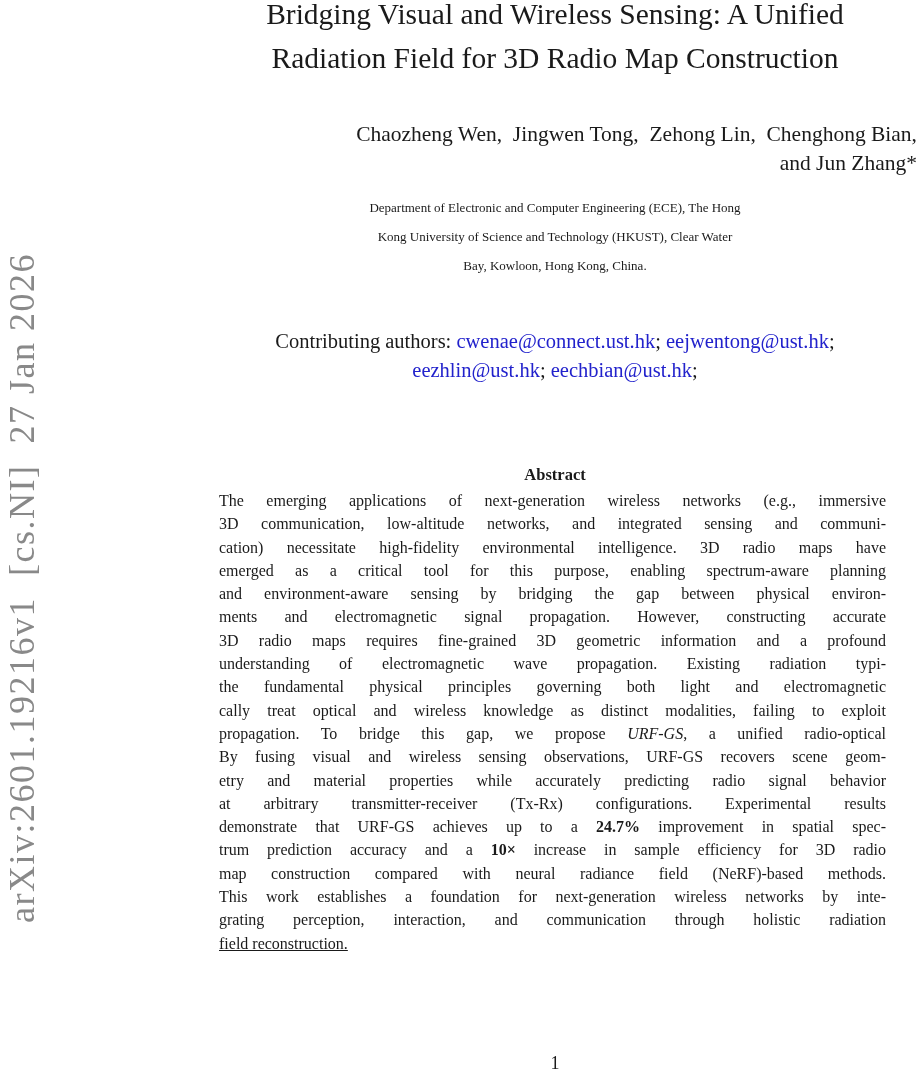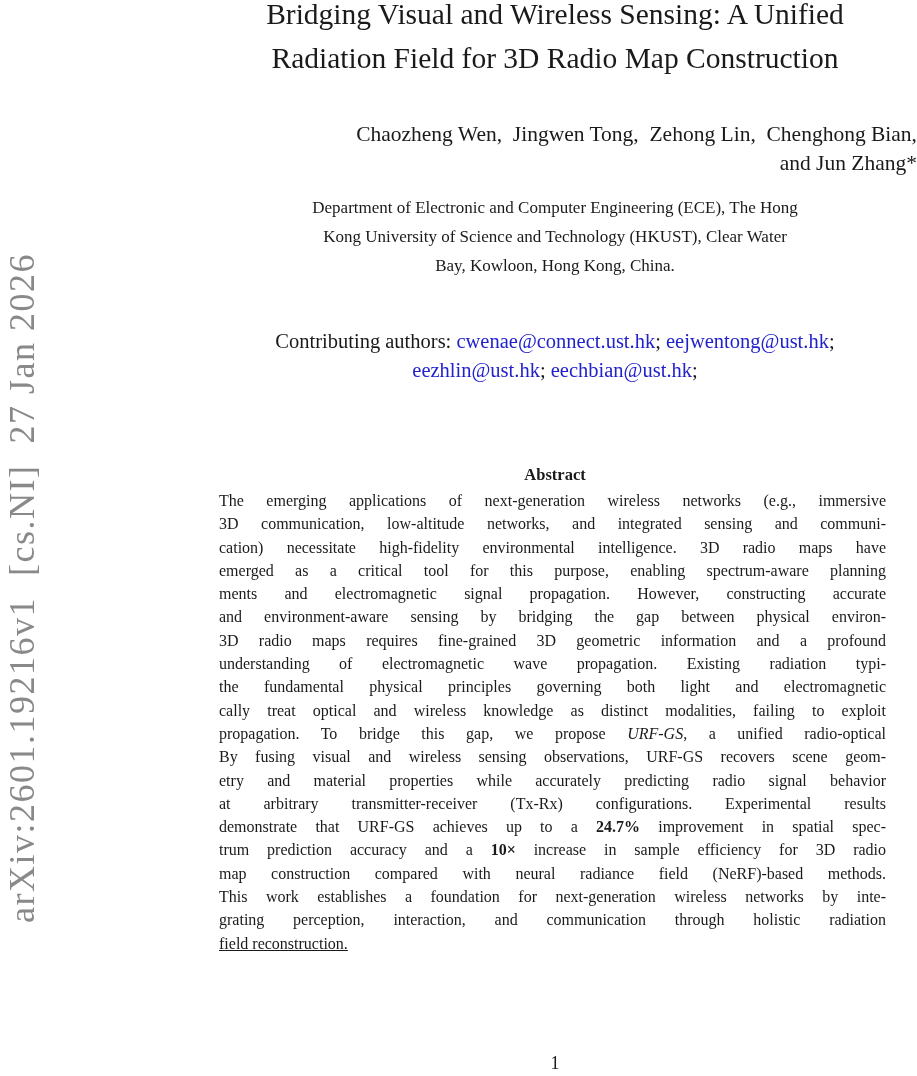--- a/index.html
+++ b/index.html
@@ -15,21 +15,21 @@
     white-space:pre;
   }
   .column { position:absolute; left:193px; top:0; width:724px; height:100%; }
   .column > div, .column > h1 { position:absolute; left:0; right:0; margin:0; }
   .line { white-space:pre; }
   .title {
     top:-8px; text-align:center; font-weight:normal;
     font-size:29.5px; line-height:44px;
   }
   .authors  { top:120px; text-align:right; font-size:21.5px; line-height:28.5px; }
-  .affiliation { top:193px; text-align:center; font-size:17px; line-height:29px; }
+  .affiliation { top:193px; text-align:center; font-size:13px; line-height:29px; }
   .emails   { top:327px; text-align:center; font-size:20.5px; line-height:29px; }
   .link { color:var(--link,#2222cc); }
   .abstract-heading { top:463px; text-align:center; font-size:16.5px; font-weight:bold; line-height:23px;font-family:Liberation Serif, serif; }
   .abstract-body {
     top:489px; left:26px !important; right:auto; width:667px;
     font-size:16px; line-height:23.3px;
   }
   .abstract-body .line { white-space:normal; text-align:justify; text-align-last:justify; }
   .abstract-body .line:last-child { text-align-last:left;text-decoration:underline; }
   .b { font-weight:bold; }
@@ -58,22 +58,22 @@
     <div class="emails">
         <div class="line"><span>Contributing authors: </span><span class="link">cwenae@connect.ust.hk</span><span>; </span><span class="link">eejwentong@ust.hk</span><span>;</span></div>
         <div class="line"><span class="link">eezhlin@ust.hk</span><span>; </span><span class="link">eechbian@ust.hk</span><span>;</span></div>
       </div>
     <div class="abstract-heading">Abstract</div>
     <div class="abstract-body">
         <div class="line"><span>The emerging applications of next-generation wireless networks (e.g., immersive</span></div>
         <div class="line"><span>3D communication, low-altitude networks, and integrated sensing and communi-</span></div>
         <div class="line"><span>cation) necessitate high-fidelity environmental intelligence. 3D radio maps have</span></div>
         <div class="line"><span>emerged as a critical tool for this purpose, enabling spectrum-aware planning</span></div>
+        <div class="line"><span>and environment-aware sensing by bridging the gap between physical environ-</span></div>
         <div class="line"><span>ments and electromagnetic signal propagation. However, constructing accurate</span></div>
-        <div class="line"><span>and environment-aware sensing by bridging the gap between physical environ-</span></div>
         <div class="line"><span>3D radio maps requires fine-grained 3D geometric information and a profound</span></div>
         <div class="line"><span>understanding of electromagnetic wave propagation. Existing radiation typi-</span></div>
         <div class="line"><span>the fundamental physical principles governing both light and electromagnetic</span></div>
         <div class="line"><span>cally treat optical and wireless knowledge as distinct modalities, failing to exploit</span></div>
         <div class="line"><span>propagation. To bridge this gap, we propose </span><span class="i">URF-GS</span><span>, a unified radio-optical</span></div>
         <div class="line"><span>By fusing visual and wireless sensing observations, URF-GS recovers scene geom-</span></div>
         <div class="line"><span>etry and material properties while accurately predicting radio signal behavior</span></div>
         <div class="line"><span>at arbitrary transmitter-receiver (Tx-Rx) configurations. Experimental results</span></div>
         <div class="line"><span>demonstrate that URF-GS achieves up to a </span><span class="b">24.7%</span><span> improvement in spatial spec-</span></div>
         <div class="line"><span>trum prediction accuracy and a </span><span class="b">10×</span><span> increase in sample efficiency for 3D radio</span></div>

